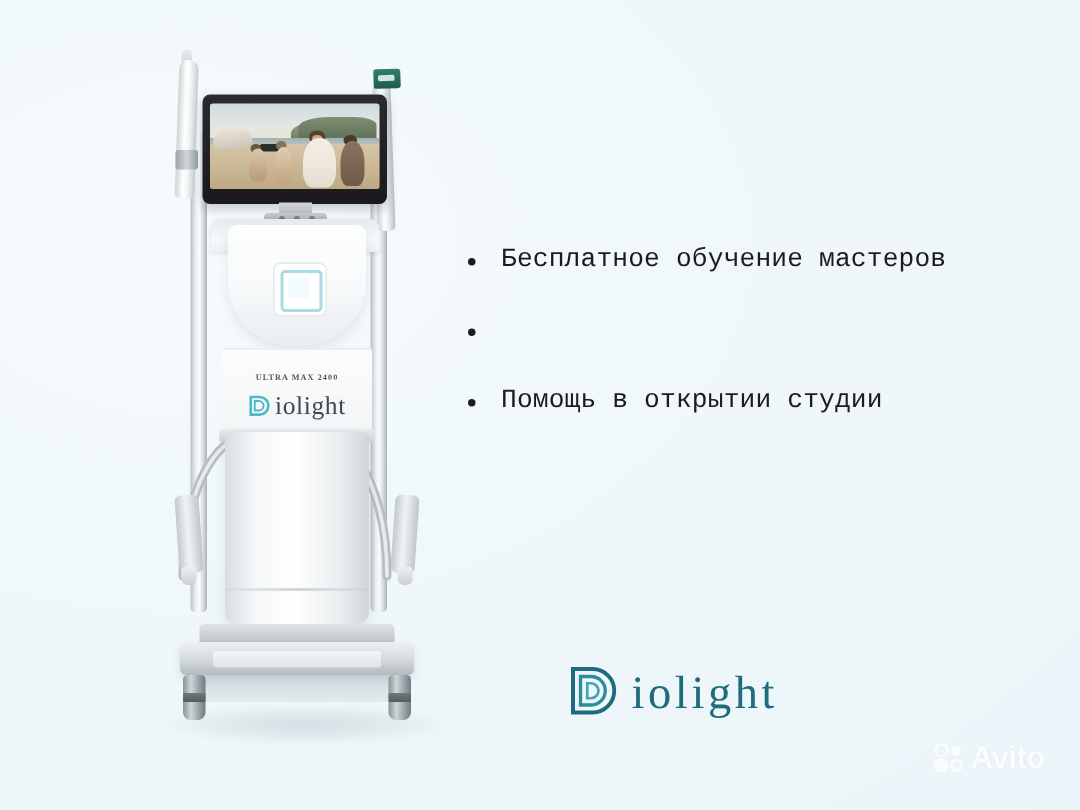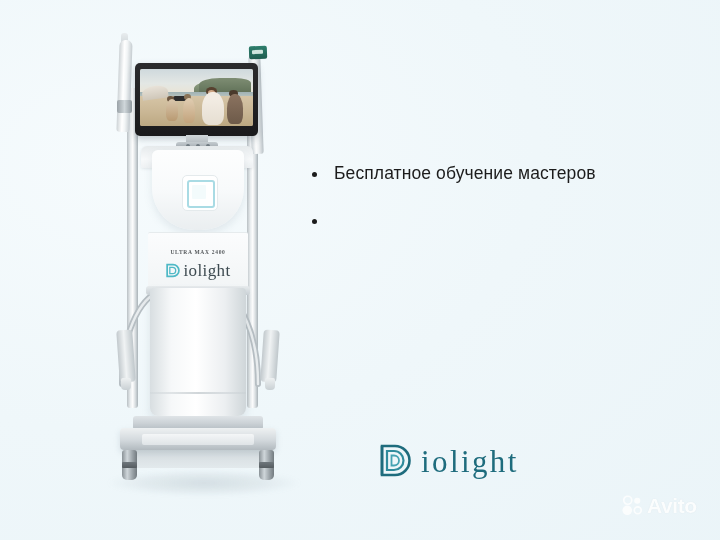--- a/index.html
+++ b/index.html
@@ -429,21 +429,21 @@
   .bullet-dot {
     width: 5px;
     height: 5px;
     border-radius: 50%;
     background: #1c1c1c;
     margin-top: 9px;
     margin-right: 17px;
     flex: none;
   }
   .bullet-text {
-    font-family: Liberation Sans, sans-serif;
+    font-family: Liberation Mono, monospace;
     font-size: 17.5px;
     color: #1c1c1c;
     line-height: 1.25;
     letter-spacing: 0.1px;
     white-space: nowrap;
   }
 
   
   #brand-logo {
     position: absolute;
@@ -570,20 +570,24 @@
   </div>
 
   <div id="bullet-list">
     <div class="bullet-row">
       <span class="bullet-dot"></span>
       <span class="bullet-text">Бесплатное обучение мастеров</span>
     </div>
     <div class="bullet-row">
       <span class="bullet-dot"></span>
     </div>
+    <div class="bullet-row">
+      <span class="bullet-dot"></span>
+      <span class="bullet-text">Помощь в открытии студии</span>
+    </div>
   </div>
 
   <div id="brand-logo">
     <svg width="34" height="36" viewBox="0 0 34 36">
       <path d="M4 3 H17 A14.5 14.5 0 0 1 17 32 H4 Z" fill="none" stroke="#1e6c7d" stroke-width="2.6"></path>
       <path d="M9 8 H16 A9.5 9.5 0 0 1 16 27 H9 Z" fill="none" stroke="#2f8b9c" stroke-width="2.2"></path>
       <path d="M13.5 12.5 H16 A5 5 0 0 1 16 22.5 H13.5 Z" fill="none" stroke="#46a3b3" stroke-width="1.8"></path>
       <line x1="4" y1="3" x2="4" y2="32" stroke="#1e6c7d" stroke-width="2.6"></line>
     </svg>
     <span class="brand-word">iolight</span>

